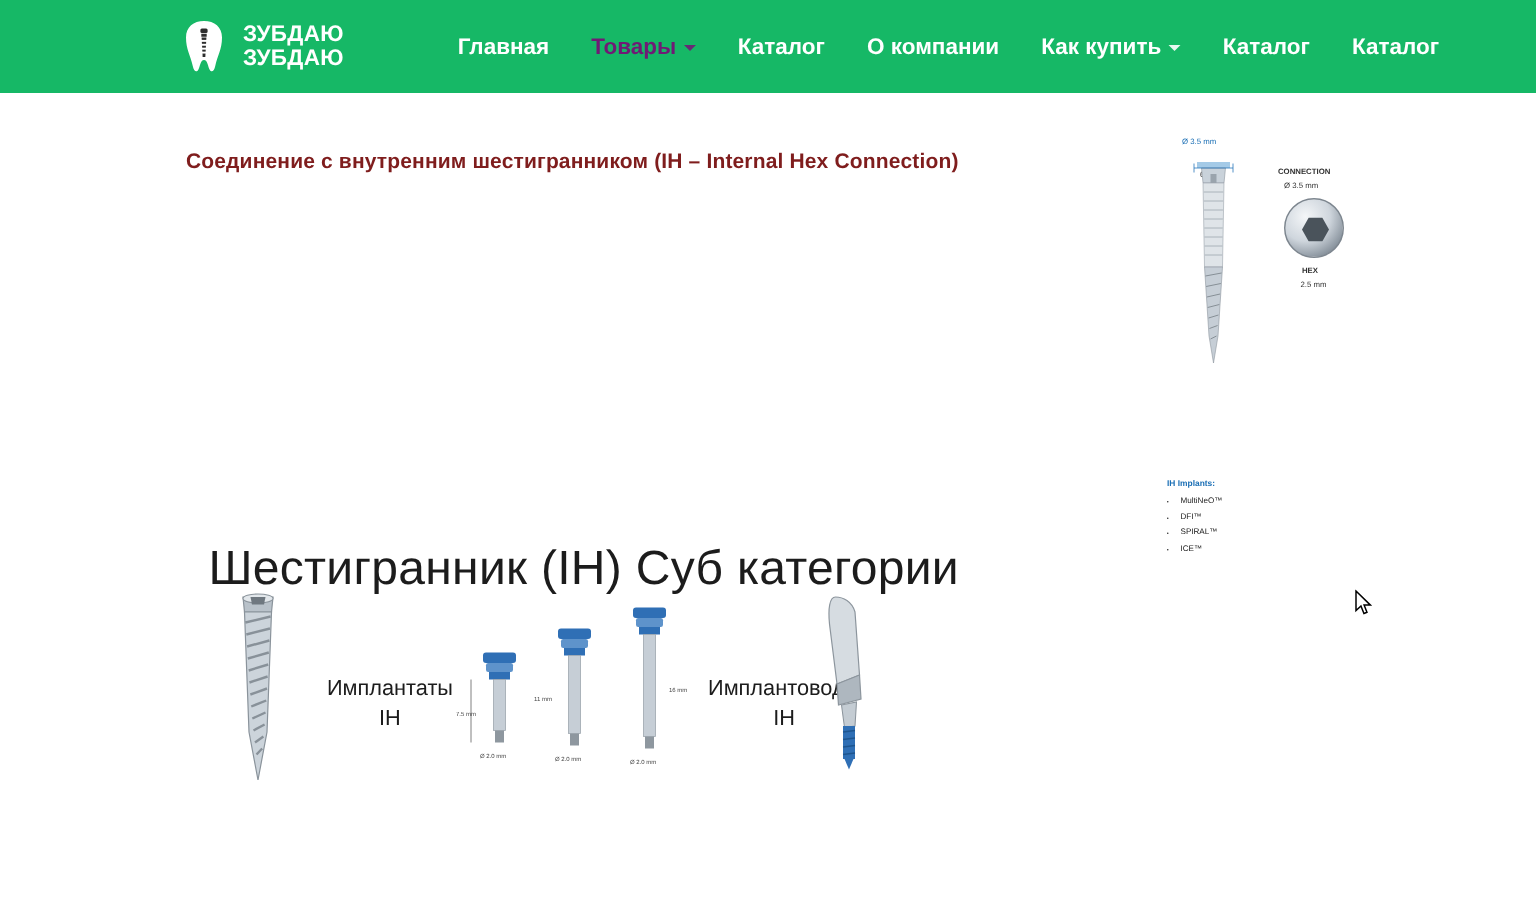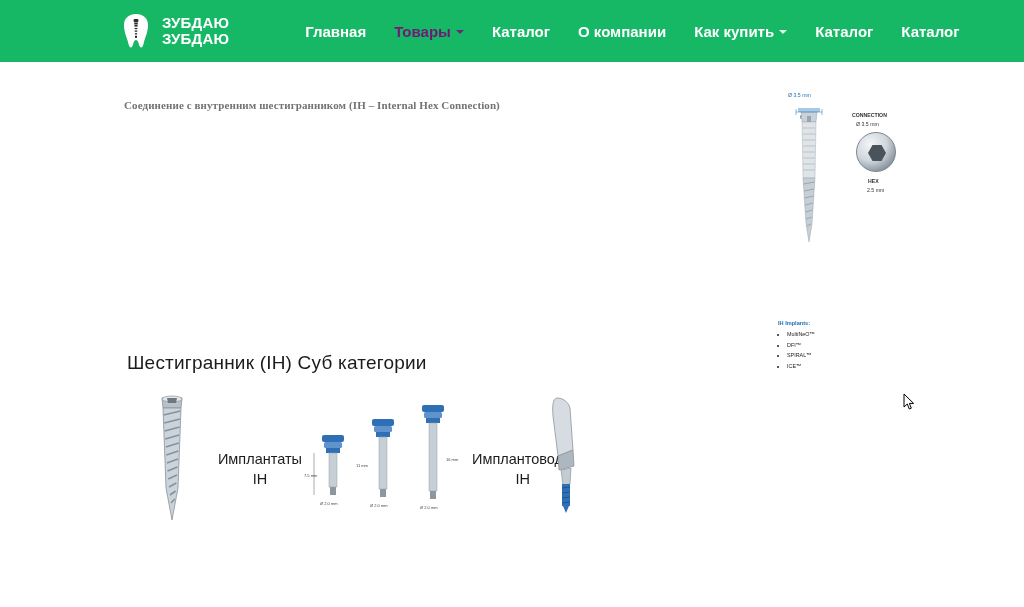--- a/index.html
+++ b/index.html
@@ -81,24 +81,24 @@
     opacity: 0.9;
   }
 
   
   .content { position: absolute; top: 62px; left: 0; width: 1024px; height: 545px; }
 
   .subtitle {
     position: absolute;
     left: 124px;
     top: 37px;
-    font-family: Liberation Serif, serif;
-    font-size: 11px;
+    font-family: Liberation Sans, sans-serif;
+    font-size: 14px;
     font-weight: bold;
-    color: #737373;
+    color: #7f1d1d;
     letter-spacing: 0.1px;
   }
 
   
   .diagram {
     position: absolute;
     left: 770px;
     top: 30px;
     width: 136px;
     height: 300px;
@@ -144,23 +144,23 @@
     font-weight: bold;
     color: #1b6fb5;
     margin-bottom: 3px;
   }
   .implant-list ul { margin: 0; padding-left: 9px; }
   .implant-list li { font-size: 5.4px; color: #222; line-height: 1.95; }
 
   
   .section-title {
     position: absolute;
-    left: 127px;
+    left: 139px;
     top: 277px;
-    font-size: 19px;
+    font-size: 32px;
     color: #1c1c1c;
     font-weight: normal;
     letter-spacing: 0.2px;
   }
 
   
   .cards {
     position: absolute;
     left: 127px;
     top: 325px;

